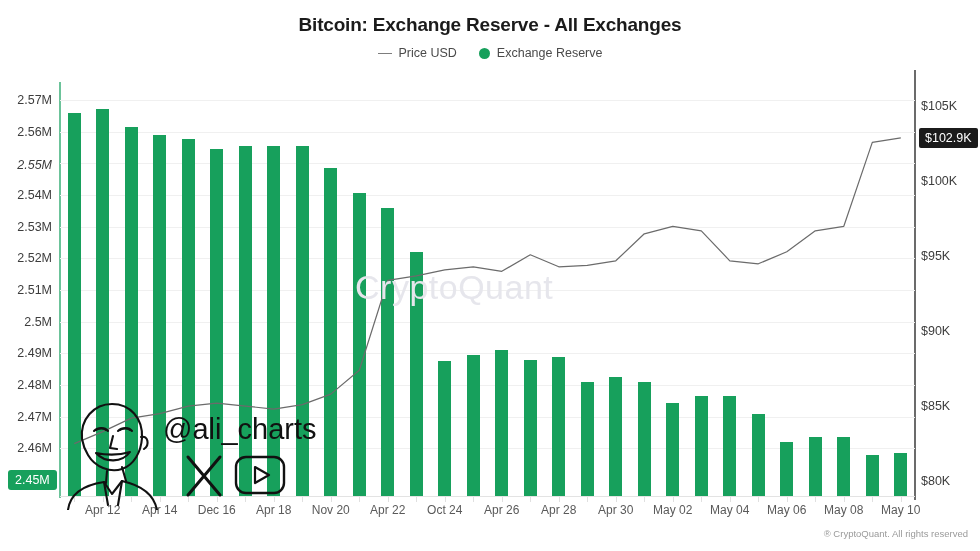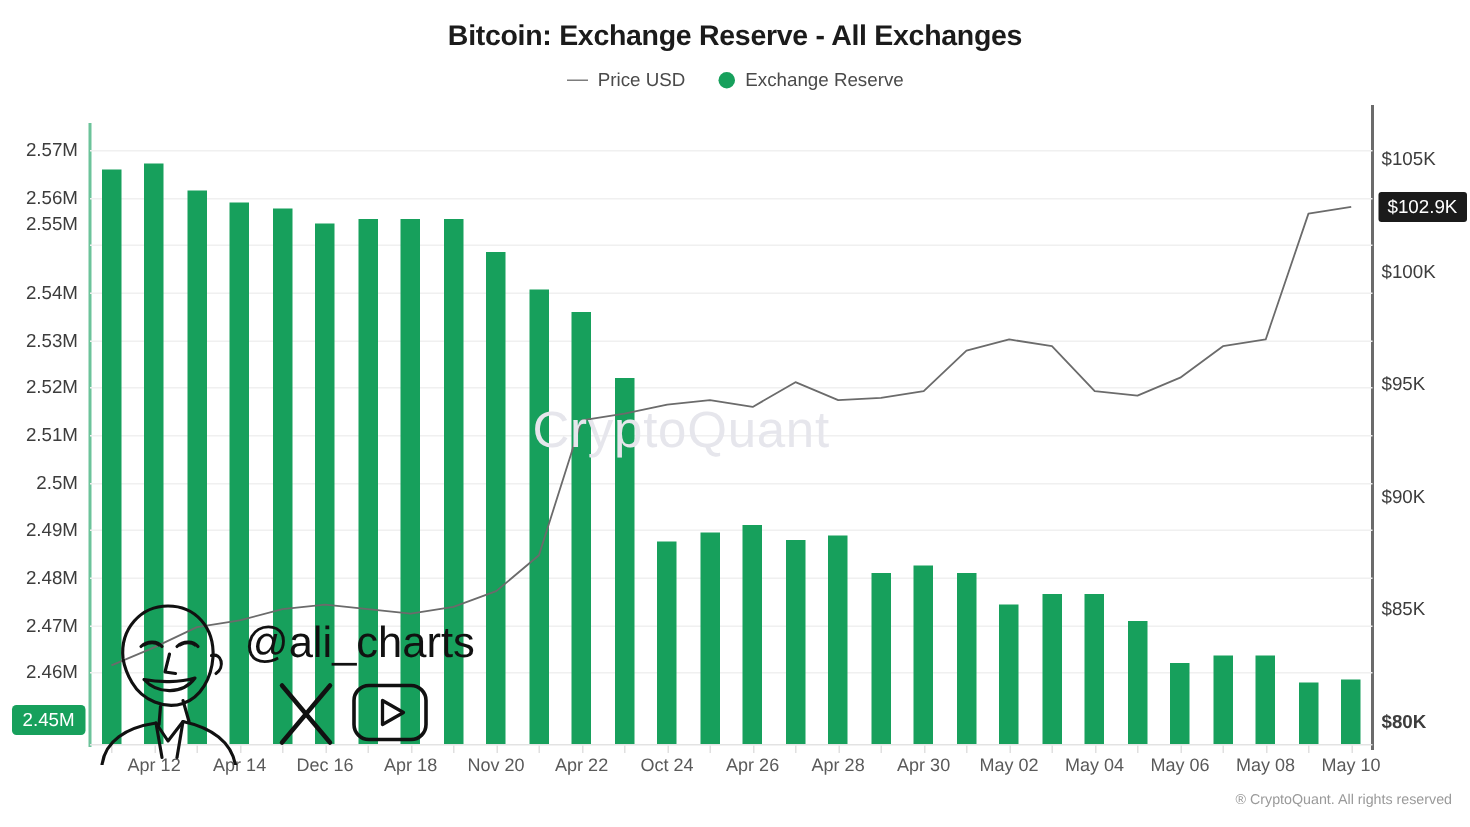--- a/index.html
+++ b/index.html
@@ -113,38 +113,38 @@
       <span>Exchange Reserve</span>
     </div>
   </div>
 
   <div class="axis-left"></div>
   <div class="axis-right"></div>
 
   <div class="ylabels-left-wrap" id="ylabels-left">
       <div class="ylabel-left" style="top: 99.8462px;">2.57M</div>
       <div class="ylabel-left" style="top: 131.538px;">2.56M</div>
-      <div class="ylabel-left" style="top: 149px;">2.55M</div>
+      <div class="ylabel-left" style="top: 165px; font-style: italic;">2.55M</div>
       <div class="ylabel-left" style="top: 194.923px;">2.54M</div>
       <div class="ylabel-left" style="top: 226.615px;">2.53M</div>
       <div class="ylabel-left" style="top: 258.308px;">2.52M</div>
       <div class="ylabel-left" style="top: 290px;">2.51M</div>
       <div class="ylabel-left" style="top: 321.692px;">2.5M</div>
       <div class="ylabel-left" style="top: 353.385px;">2.49M</div>
       <div class="ylabel-left" style="top: 385.077px;">2.48M</div>
       <div class="ylabel-left" style="top: 416.769px;">2.47M</div>
       <div class="ylabel-left" style="top: 448.462px;">2.46M</div>
     </div>
   <div class="ylabels-right-wrap" id="ylabels-right">
       <div class="ylabel-right" style="top: 106.473px;">$105K</div>
       <div class="ylabel-right" style="top: 181.382px;">$100K</div>
       <div class="ylabel-right" style="top: 256.291px;">$95K</div>
       <div class="ylabel-right" style="top: 331.2px;">$90K</div>
       <div class="ylabel-right" style="top: 406.109px;">$85K</div>
-      <div class="ylabel-right" style="top: 481.018px; font-weight: bold;">$80K</div>
+      <div class="ylabel-right" style="top: 481.018px;">$80K</div>
     </div>
 
   <div class="badge-left" id="badge-left" style="top: 480.154px;">2.45M</div>
   <div class="badge-right" id="badge-right" style="top: 137.935px;">$102.9K</div>
 
   <div class="plot">
     <div id="gridlines">
         <div class="gridline" style="top: 15.8462px;"></div>
         <div class="gridline" style="top: 47.5385px;"></div>
         <div class="gridline" style="top: 79.2308px;"></div>

